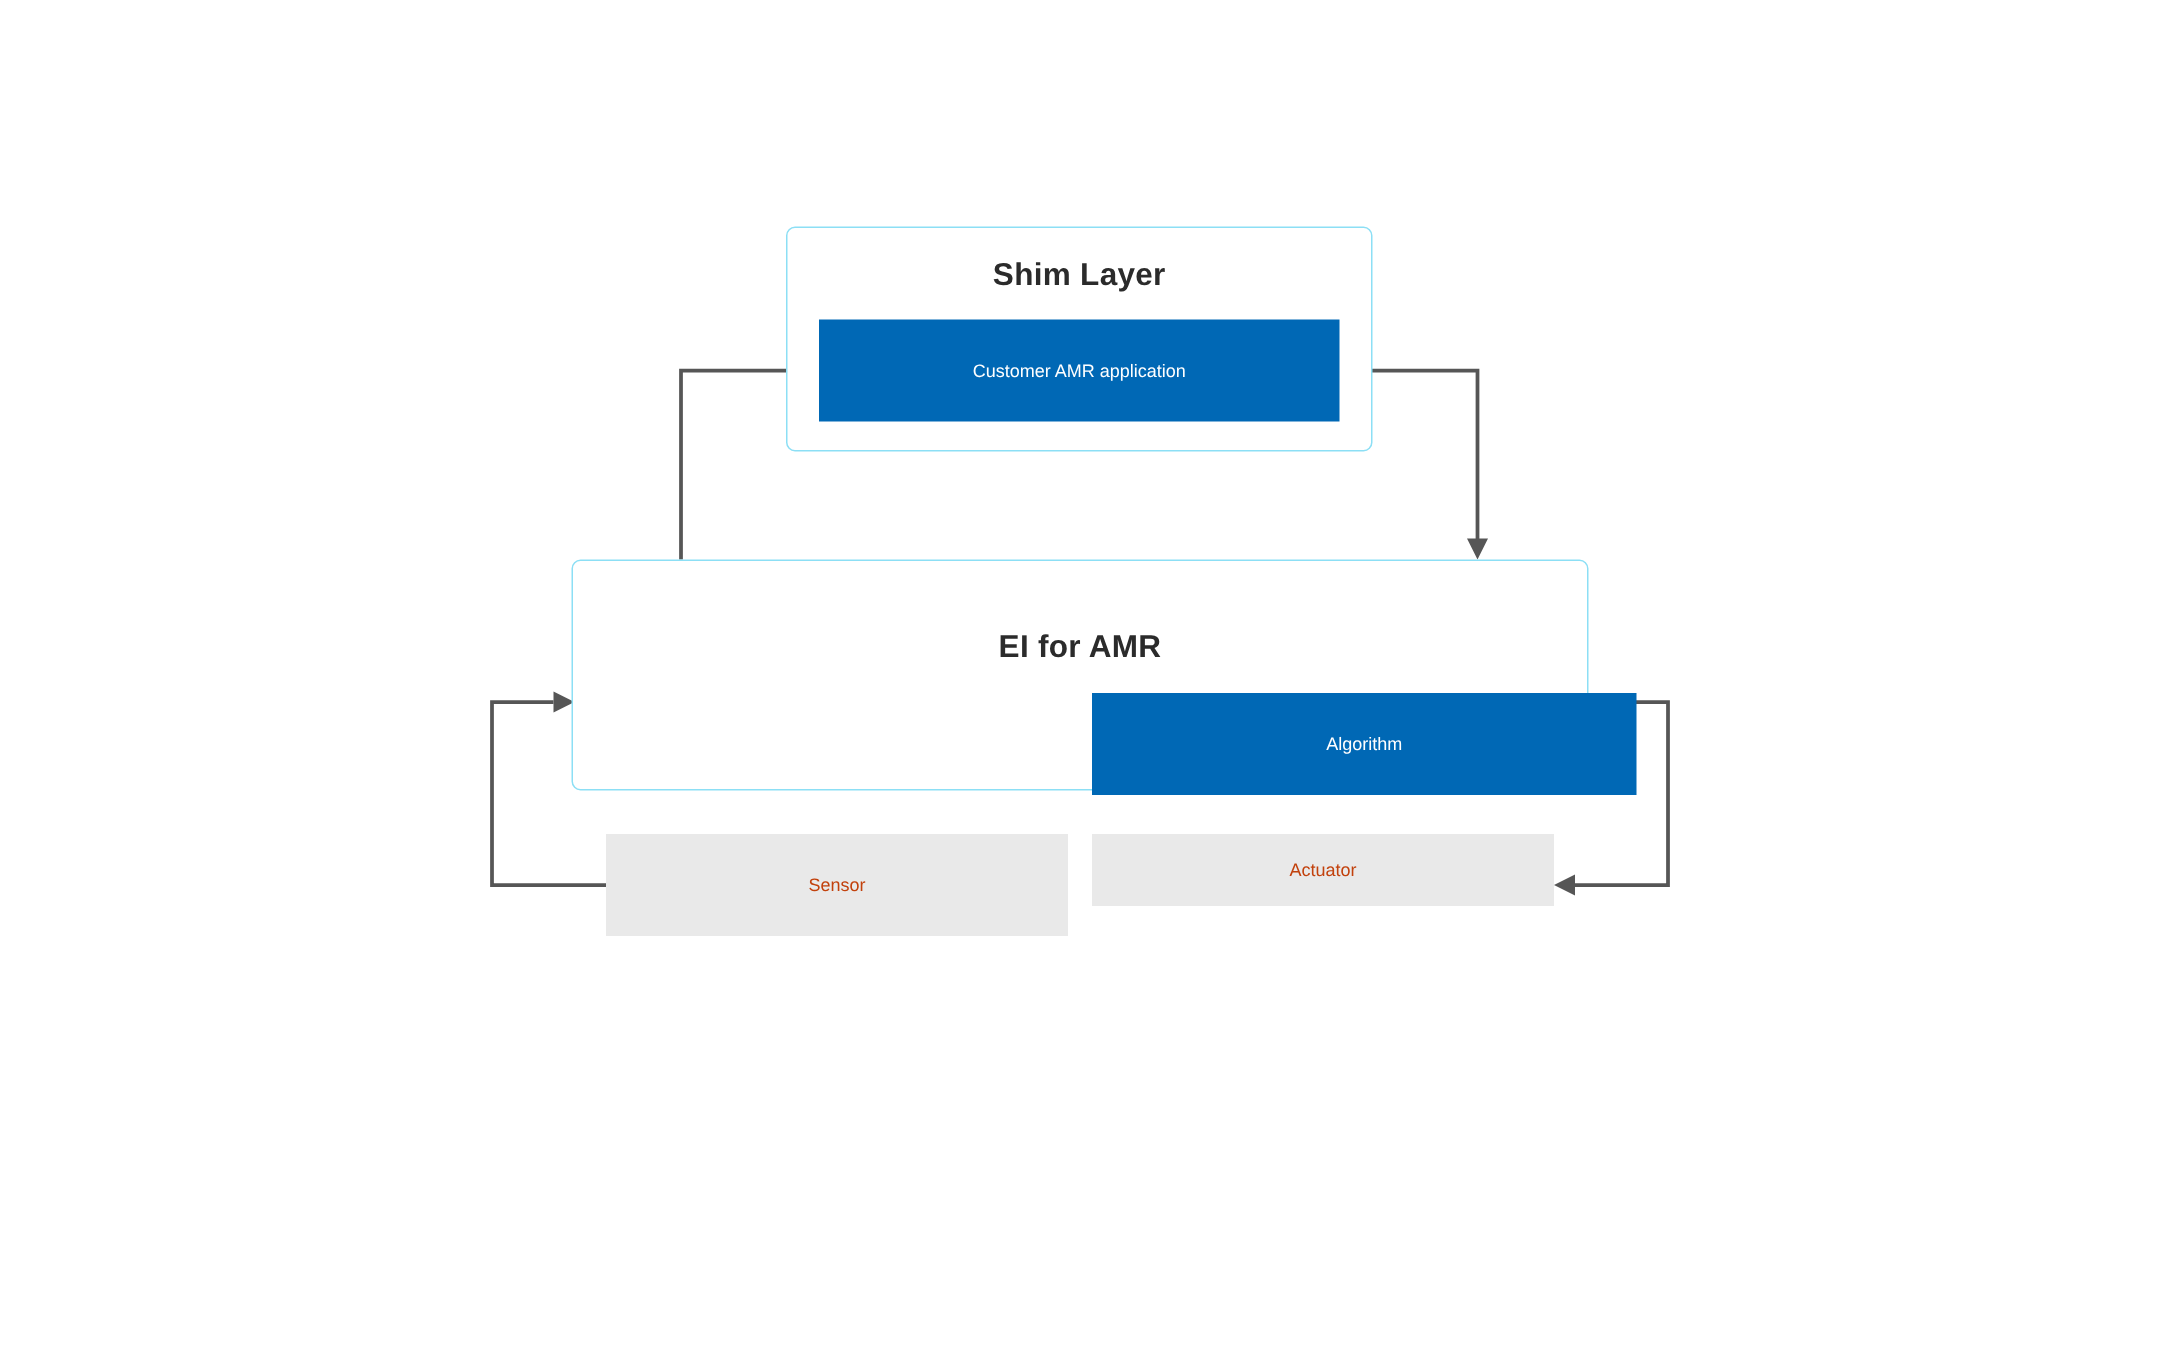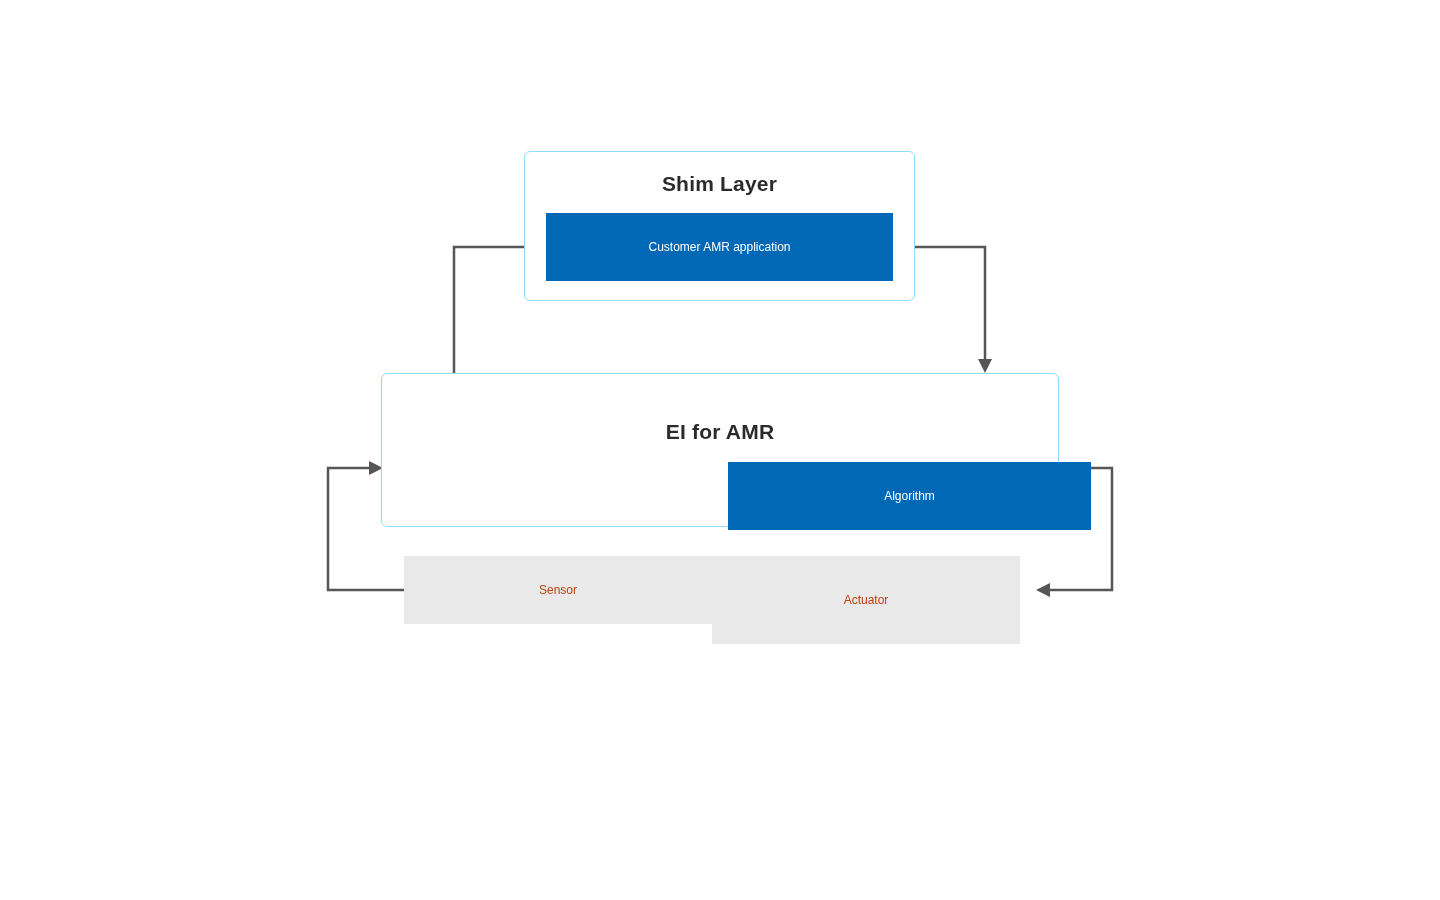--- a/index.html
+++ b/index.html
@@ -60,21 +60,21 @@
     color: #ffffff;
   }
   .node.gray {
     background: #E9E9E9;
     color: #c2410c;
   }
   .customer   { left: 546px; top: 213px; width: 347px; height: 68px; }
   .middleware { left: 404px; top: 434px; width: 308px; height: 68px; }
   .algorithm  { left: 728px; top: 434px; width: 363px; height: 68px; margin-top: 28px; }
   .sensor     { left: 404px; top: 556px; width: 308px; height: 68px; }
-  .actuator   { left: 712px; top: 556px; width: 308px; height: 88px; }
+  .actuator   { left: 728px; top: 556px; width: 308px; height: 48px; }
 </style>
 </head>
 <body>
 
 <div class="stage">
 
   <svg class="connector-layer" width="1440" height="900" viewBox="0 0 1440 900" fill="none" xmlns="http://www.w3.org/2000/svg">
 
     <g>
       <path d="M454 373 L454 247 L534 247" stroke="#565656" stroke-width="2.5"></path>

